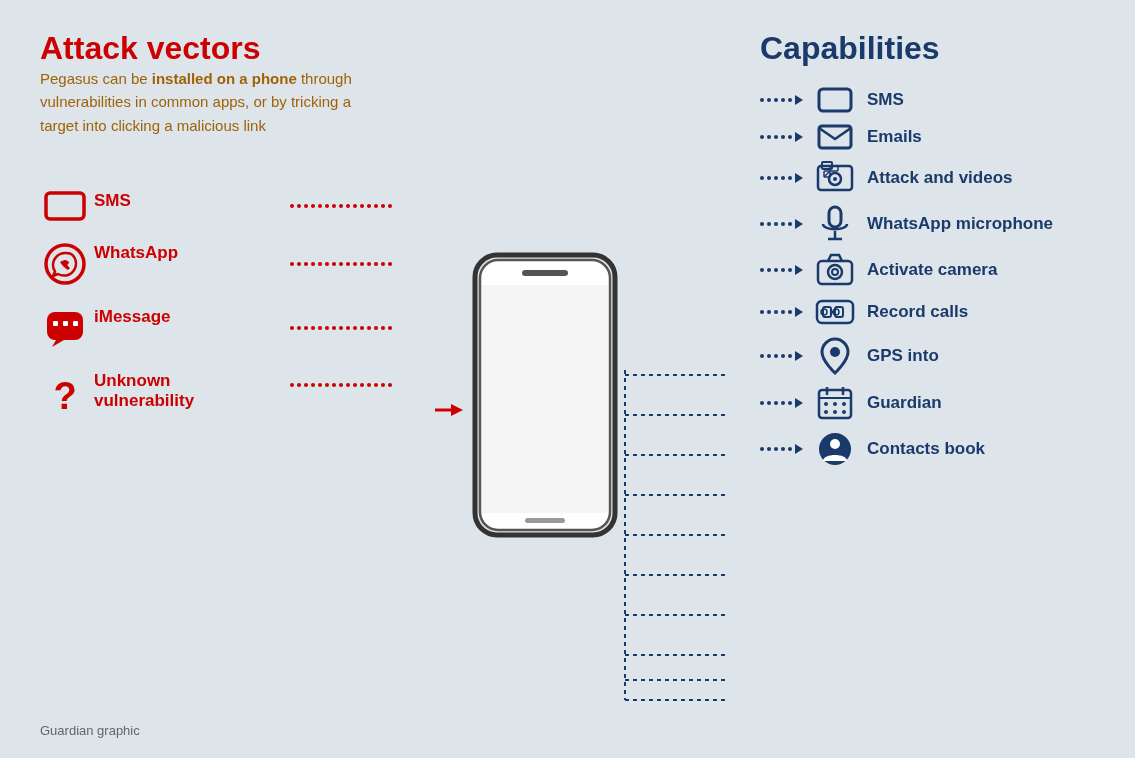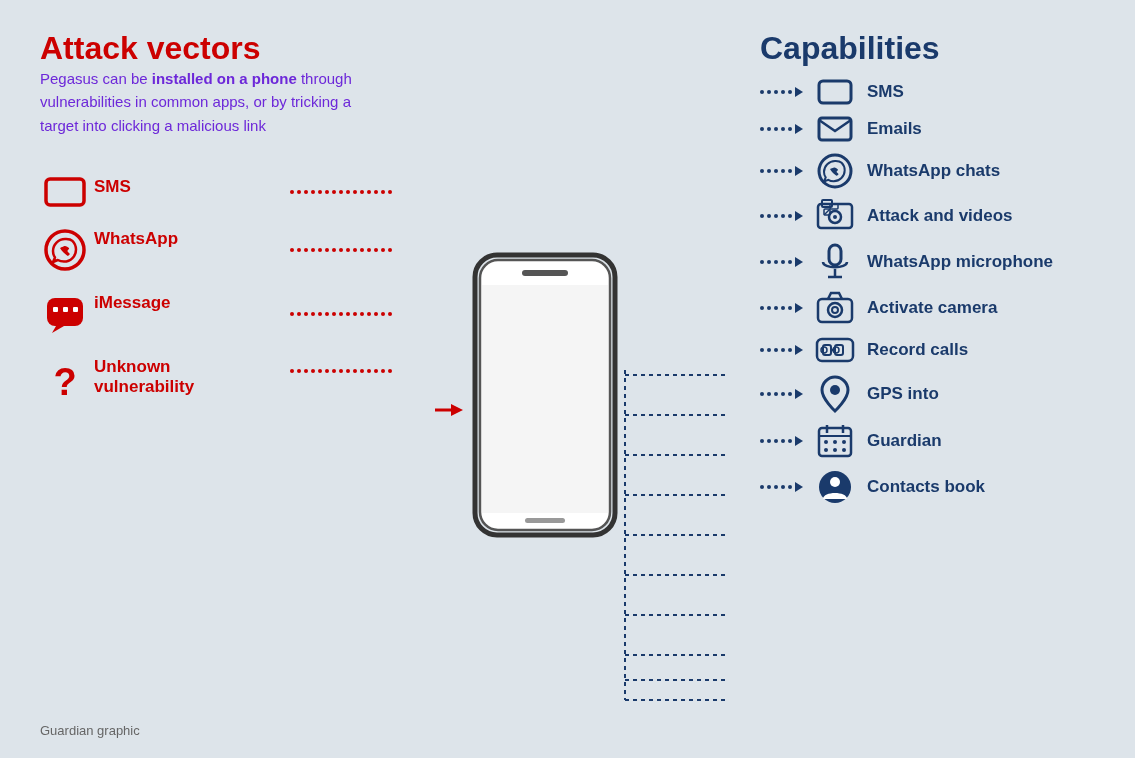--- a/index.html
+++ b/index.html
@@ -34,24 +34,24 @@
     .section-title {
       font-family: Arial, Helvetica, sans-serif;
       font-size: 32px;
       font-weight: 900;
       color: #cc0000;
       margin-bottom: 0;
     }
     .section-desc {
       font-family: Arial, Helvetica, sans-serif;
       font-size: 15px;
-      color: #6d28d9;
+      color: #a16207;
       line-height: 1.55;
       max-width: 340px;
-      margin-bottom: 30px;
+      margin-bottom: 44px;
     }
     .section-desc strong {
       font-weight: 900;
     }
     
     .attack-vectors-area {
       display: flex;
       flex-direction: column;
       gap: 22px;
       margin-top: 10px;
@@ -82,21 +82,21 @@
       flex: 1;
       display: flex;
       flex-direction: column;
       padding-left: 30px;
     }
     .cap-title {
       font-family: Arial, Helvetica, sans-serif;
       font-size: 32px;
       font-weight: 900;
       color: #1a3a6b;
-      margin-bottom: 12px;
+      margin-bottom: 20px;
     }
     .cap-desc {
       font-family: Arial, Helvetica, sans-serif;
       font-size: 15px;
       color: #333;
       line-height: 1.55;
       max-width: 380px;
       margin-bottom: 20px;
     }
     .cap-desc strong { font-weight: 900; }
@@ -369,40 +369,20 @@
           </div>
           <div class="cap-icon-wrap">
             <svg width="36" height="28" viewBox="0 0 36 28">
               <rect x="2" y="3" width="32" height="22" rx="3" fill="none" stroke="#1a3a6b" stroke-width="3"></rect>
               <polyline points="2,5 18,16 34,5" fill="none" stroke="#1a3a6b" stroke-width="2.5"></polyline>
             </svg>
           </div>
           <span class="cap-label">Emails</span>
         </div>
 
-        <div class="cap-item">
-          <div class="cap-arrow">
-            <div class="cap-arrow-dots">
-              <div class="dot"></div>
-                <div class="dot"></div>
-                <div class="dot"></div>
-                <div class="dot"></div>
-                <div class="dot"></div>
-            </div>
-            <div class="arrow-head"></div>
-          </div>
-          <div class="cap-icon-wrap">
-            <svg width="36" height="36" viewBox="0 0 36 36">
-              <circle cx="18" cy="18" r="16" fill="none" stroke="#1a3a6b" stroke-width="3"></circle>
-              <path d="M18 8 C12 8 7 13 7 19 C7 21 7.6 22.8 8.7 24.3 L7 28.5 L11.3 26.8 C12.8 27.7 14.7 28.2 16.7 28.2 C22.7 28.2 27.7 23.2 27.7 17.2 C27.7 14.4 26.6 11.8 24.6 9.8 C22.6 7.8 20.4 8 18 8Z" fill="none" stroke="#1a3a6b" stroke-width="2"></path>
-              <path d="M13 16 C13 16 14 18 16 20 C18 22 20 22.8 20 22.8 L21.6 21.2 C21.6 21.2 20.8 20.4 20 19.6 C19.3 18.9 19.7 18.4 20.1 18 C20.5 17.6 21.3 16.8 20.9 16.4 C20.5 16 18.4 14.5 17.5 14.5 C16.6 14.5 13 16 13 16Z" fill="#1a3a6b"></path>
-            </svg>
-          </div>
-          <span class="cap-label">WhatsApp chats</span>
-        </div>
 
         <div class="cap-item">
           <div class="cap-arrow">
             <div class="cap-arrow-dots">
               <div class="dot"></div>
                 <div class="dot"></div>
                 <div class="dot"></div>
                 <div class="dot"></div>
                 <div class="dot"></div>
             </div>

